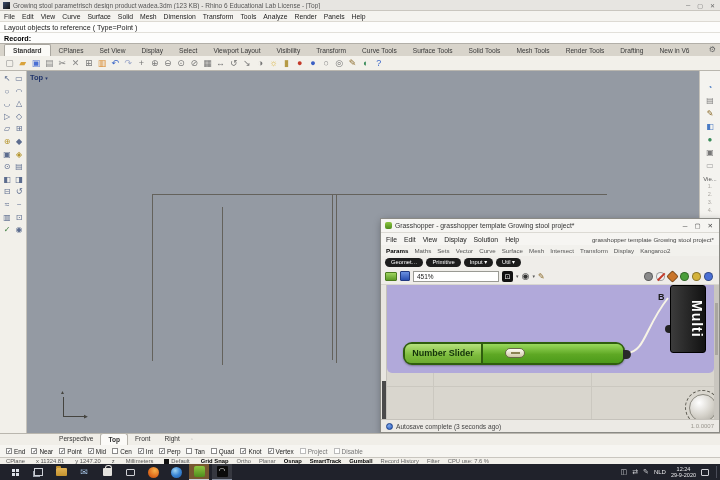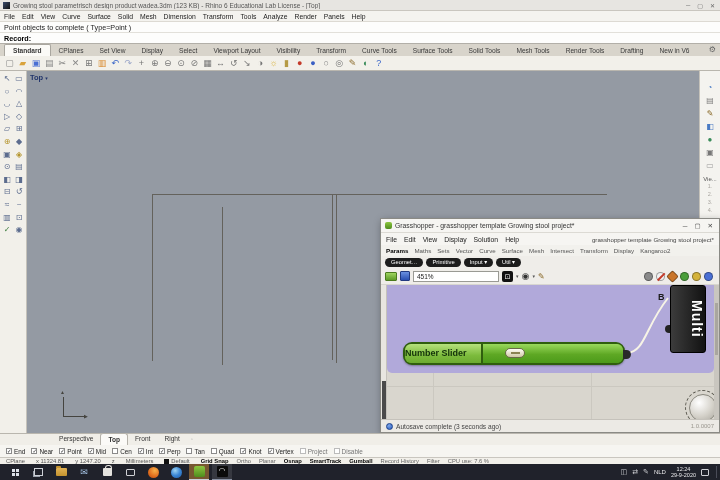--- a/index.html
+++ b/index.html
@@ -126,21 +126,21 @@
   .hsb-r { position:absolute; right:0; top:0; bottom:0; width:5px; background:#c9c6bf; }
   .hsb-r .th { position:absolute; left:1px; width:3px; top:18px; height:52px; background:#a9a69f;}
   .group { position:absolute; left:6px; top:0; width:327px; height:88px; background:#b1a9da;
            border-radius:0 0 5px 5px; }
 
   .nslider { position:absolute; left:22px; top:57px; width:222px; height:23px;
              border:2px solid #2f5e0e; border-radius:9px; display:flex; background:#66a828;
              box-shadow: 0 1px 2px rgba(0,0,0,.3); }
   .nslider .lbl { width:78px; background:linear-gradient(#b6e27c,#7cbb3c 60%,#6cab30);
              border-right:2px solid #2f5e0e; color:#13320a; font-weight:bold; font-size:9px;
-             line-height:18px; border-radius:6px 0 0 6px; }
+             line-height:18px; text-align:center; border-radius:6px 0 0 6px; }
   .nslider .track { flex:1; position:relative; border-radius:0 6px 6px 0;
              background:linear-gradient(#9ad95c,#5ea824 55%,#4c9a1a); }
   .grip { position:absolute; left:22px; top:4px; width:20px; height:10px;
           background:linear-gradient(#fffef6,#cfc9a4); border:1px solid #6a6a4a; border-radius:5px;}
   .grip::after { content:""; position:absolute; left:5px; top:3px; width:9px; height:2px; background:#8a8452;}
   .outnub { position:absolute; right:-8px; top:6px; width:8px; height:9px; background:#2a2a2a;
             border-radius:0 6px 6px 0; }
   .b-lbl { position:absolute; left:277px; top:7px; font-size:9px; font-weight:bold; color:#1a1a1a;}
   .multi { position:absolute; left:289px; top:0; width:36px; height:68px;
            background:linear-gradient(90deg,#3c3c3c,#121212); border:1px solid #000; border-radius:3px;
@@ -218,21 +218,21 @@
       <span class="mi">Mesh</span>
       <span class="mi">Dimension</span>
       <span class="mi">Transform</span>
       <span class="mi">Tools</span>
       <span class="mi">Analyze</span>
       <span class="mi">Render</span>
       <span class="mi">Panels</span>
       <span class="mi">Help</span>
     </div>
 
-  <div class="row r-prompt">Point objects to complete ( Type=Point )</div>
+  <div class="row r-prompt">Layout objects to reference ( Type=Point )</div>
   <div class="row r-cmd">Record:</div>
 
   <div class="row r-tabs">
 
   <span class="tab active">Standard</span>
       <span class="tab">CPlanes</span>
       <span class="tab">Set View</span>
       <span class="tab">Display</span>
       <span class="tab">Select</span>
       <span class="tab">Viewport Layout</span>

